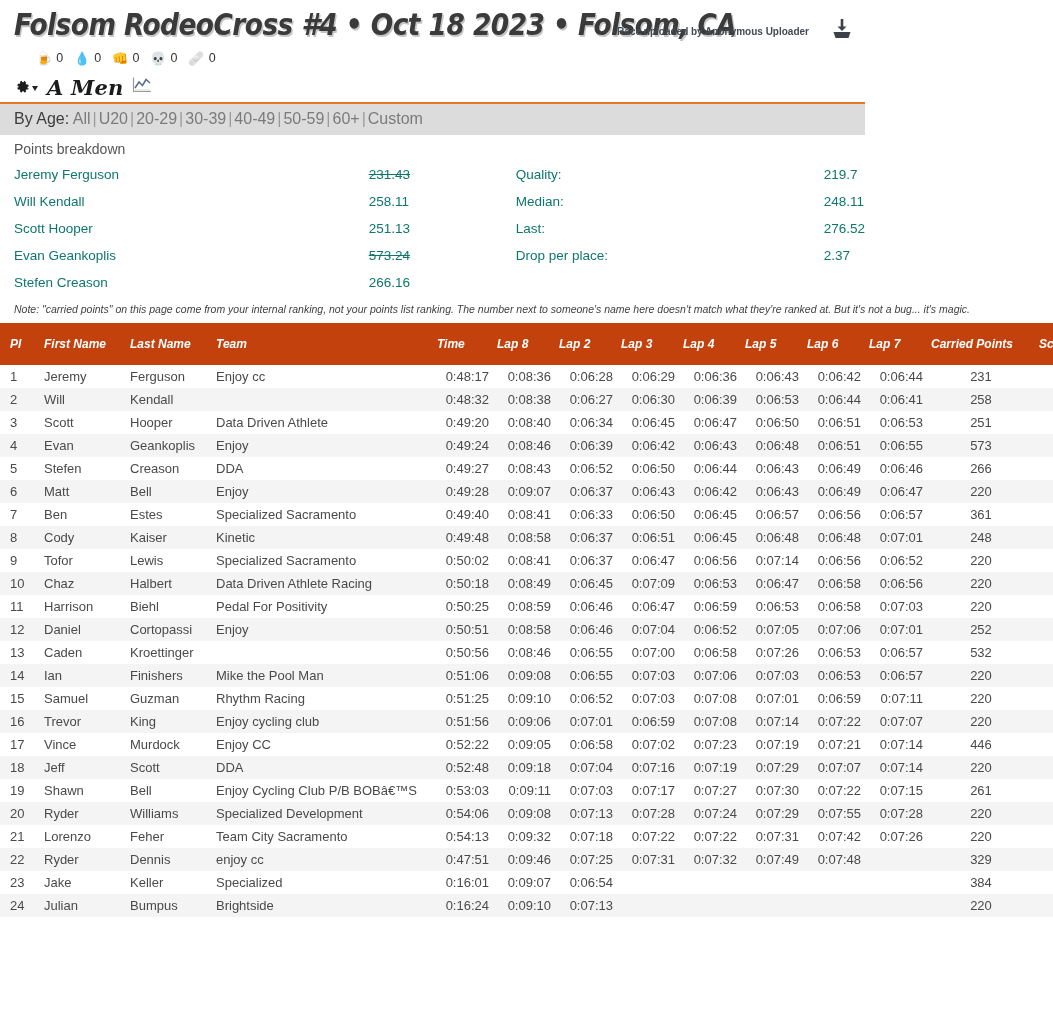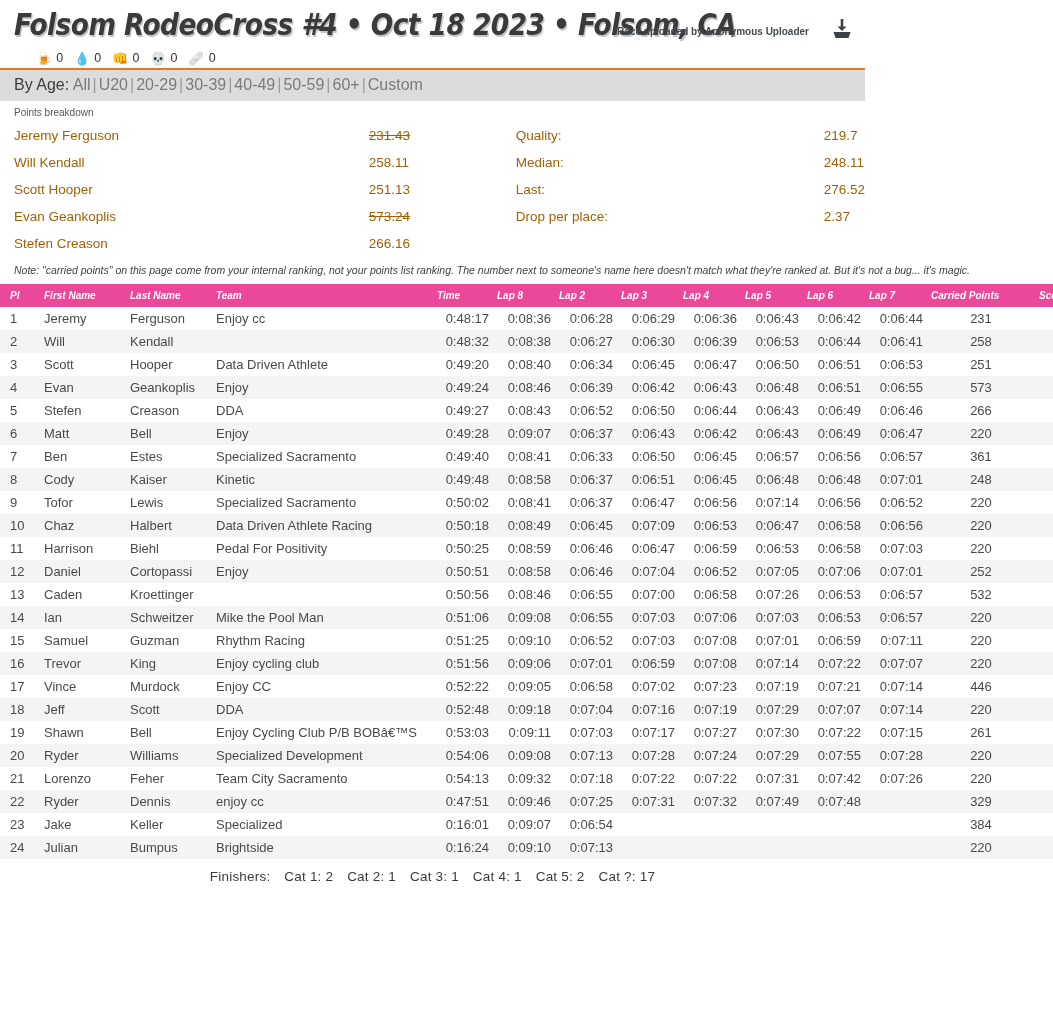--- a/index.html
+++ b/index.html
@@ -109,29 +109,29 @@
     line-height: 22px;
     color: #5a5a5a;
     white-space: nowrap;
   }
   .filter-label { color: #3d3d3d; }
   .filter-link { color: #7b7b7b; cursor: pointer; }
   .filter-sep { color: #9a9a9a; padding: 0 2px; }
 
   
   .pb-title {
-    font-size: 10px;
+    font-size: 14px;
     color: #555;
     padding: 6px 0 4px 14px;
   }
   .pb-table {
     width: 100%;
     border-collapse: collapse;
     font-size: 13.5px;
-    color: #a16207;
+    color: #0f766e;
   }
   .pb-table td { padding: 4px 0; line-height: 19px; }
   .pb-name   { width: 390px; padding-left: 14px !important; }
   .pb-value  { width: 160px; }
   .pb-stat   { width: 340px; }
   .pb-statval{ }
   .struck { text-decoration: line-through; }
 
   .note {
     font-size: 10.5px;
@@ -143,26 +143,26 @@
   }
 
   
   .results {
     width: 100%;
     border-collapse: collapse;
     font-size: 13px;
     table-layout: fixed;
   }
   .results thead th {
-    background: #ec4899;
+    background: #c2410c;
     color: #ffffff;
     font-weight: bold;
     font-style: italic;
-    font-size: 10px;
-    padding: 6px 4px;
+    font-size: 12px;
+    padding: 14px 4px;
     text-align: left;
     white-space: nowrap;
   }
   .results tbody td {
     padding: 4px 4px;
     color: #4a4a4a;
     white-space: nowrap;
     overflow: hidden;
     text-overflow: clip;
   }
@@ -213,20 +213,37 @@
     <span class="ico">💧</span>
     <span class="cnt">0</span>
     <span class="ico">👊</span>
     <span class="cnt">0</span>
     <span class="ico">💀</span>
     <span class="cnt">0</span>
     <span class="ico">🩹</span>
     <span class="cnt">0</span>
   </div>
 
+  <div class="cat-head">
+    <span class="gear-wrap">
+      <svg width="17" height="17" viewBox="0 0 20 20" aria-hidden="true">
+        <path fill="#1d1d1d" d="M10 6.2a3.8 3.8 0 1 0 0 7.6 3.8 3.8 0 0 0 0-7.6zm0 5.6a1.8 1.8 0 1 1 0-3.6 1.8 1.8 0 0 1 0 3.6z"></path>
+        <path fill="#1d1d1d" d="M17.4 11.4l-1.5-.6a6 6 0 0 0 0-1.6l1.5-.6-.9-2.3-1.5.5a6 6 0 0 0-1.2-1.2l.5-1.5L12 2.2l-.6 1.5a6 6 0 0 0-1.6 0L9.2 2.2 6.9 3.1l.5 1.5a6 6 0 0 0-1.2 1.2l-1.5-.5-.9 2.3 1.5.6a6 6 0 0 0 0 1.6l-1.5.6.9 2.3 1.5-.5a6 6 0 0 0 1.2 1.2l-.5 1.5 2.3.9.6-1.5a6 6 0 0 0 1.6 0l.6 1.5 2.3-.9-.5-1.5a6 6 0 0 0 1.2-1.2l1.5.5.9-2.3z"></path>
+      </svg>
+      <span class="caret-small"></span>
+    </span>
+    <span class="cat-name">A Men</span>
+    <span>
+      <svg width="20" height="18" viewBox="0 0 20 18" aria-hidden="true">
+        <path d="M1.5 1.5 L1.5 15.5 L19 15.5" stroke="#9a9a9a" stroke-width="1.2" fill="none"></path>
+        <path d="M3 12 L7 6 L10.5 9.5 L14 3.5 L18 7" stroke="#5a6b8c" stroke-width="1.5" fill="none"></path>
+        <path d="M3 14 L18 14" stroke="#c9c9c9" stroke-width="0.8" fill="none"></path>
+      </svg>
+    </span>
+  </div>
 
   <div class="filter-bar">
     <div class="filter-line">
       <span class="filter-label">By Age:</span>
       <span class="filter-link">All</span><span class="filter-sep">|</span><span class="filter-link">U20</span><span class="filter-sep">|</span><span class="filter-link">20-29</span><span class="filter-sep">|</span><span class="filter-link">30-39</span><span class="filter-sep">|</span><span class="filter-link">40-49</span><span class="filter-sep">|</span><span class="filter-link">50-59</span><span class="filter-sep">|</span><span class="filter-link">60+</span><span class="filter-sep">|</span><span class="filter-link">Custom</span>
     </div>
   </div>
 
   <div class="pb-title">Points breakdown</div>
   <table class="pb-table">
@@ -490,21 +507,21 @@
           <td class="c-lap">0:06:58</td>
           <td class="c-lap">0:07:26</td>
           <td class="c-lap">0:06:53</td>
           <td class="c-lap">0:06:57</td>
           <td class="c-cp">532</td>
           <td class="c-sp">245</td>
         </tr>
         <tr class="alt">
           <td class="c-pl">14</td>
           <td class="c-first">Ian</td>
-          <td class="c-last">Schweitzer</td>
+          <td class="c-last">Finishers</td>
           <td class="c-team">Mike the Pool Man</td>
           <td class="c-time">0:51:06</td>
           <td class="c-lap">0:09:08</td>
           <td class="c-lap">0:06:55</td>
           <td class="c-lap">0:07:03</td>
           <td class="c-lap">0:07:06</td>
           <td class="c-lap">0:07:03</td>
           <td class="c-lap">0:06:53</td>
           <td class="c-lap">0:06:57</td>
           <td class="c-cp">220</td>
@@ -666,23 +683,14 @@
           <td class="c-lap"></td>
           <td class="c-lap"></td>
           <td class="c-lap"></td>
           <td class="c-lap"></td>
           <td class="c-cp">220</td>
           <td class="c-sp">268</td>
         </tr>
       </tbody>
   </table>
 
-  <div class="finishers">
-    <span>Finishers:</span>
-    <span>Cat 1: 2</span>
-    <span>Cat 2: 1</span>
-    <span>Cat 3: 1</span>
-    <span>Cat 4: 1</span>
-    <span>Cat 5: 2</span>
-    <span>Cat ?: 17</span>
-  </div>
 
 </div>
 
 </body></html>

